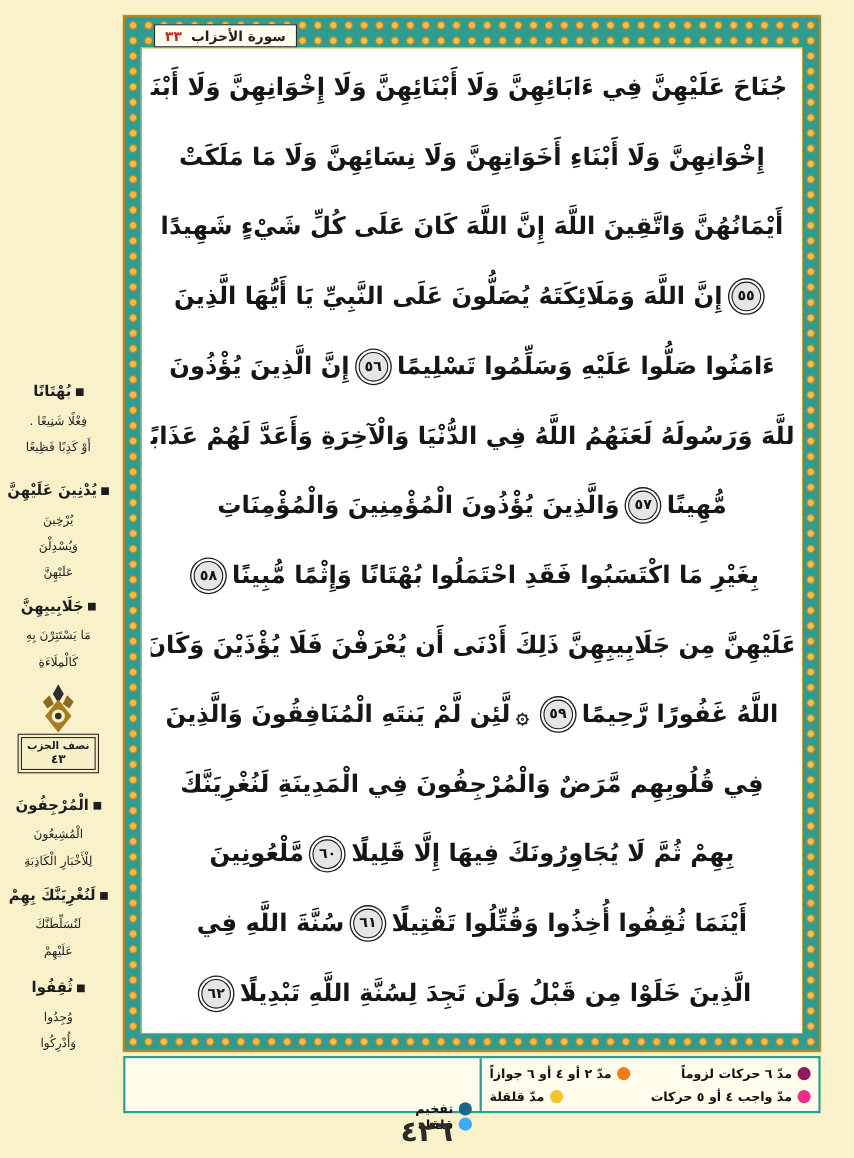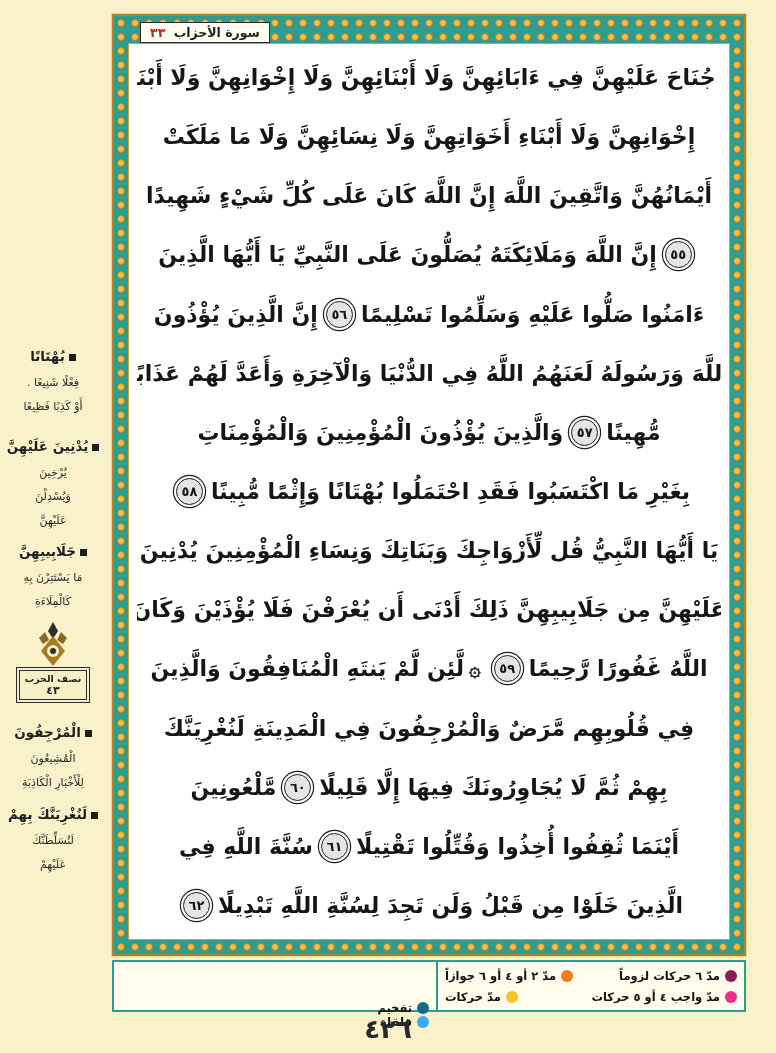--- a/index.html
+++ b/index.html
@@ -114,21 +114,20 @@
 
     <div class="text-area">
       <div class="qline">لَا جُنَاحَ عَلَيْهِنَّ فِي ءَابَائِهِنَّ وَلَا أَبْنَائِهِنَّ وَلَا إِخْوَانِهِنَّ وَلَا أَبْنَاءِ</div>
       <div class="qline">إِخْوَانِهِنَّ وَلَا أَبْنَاءِ أَخَوَاتِهِنَّ وَلَا نِسَائِهِنَّ وَلَا مَا مَلَكَتْ</div>
       <div class="qline">أَيْمَانُهُنَّ وَاتَّقِينَ اللَّهَ  إِنَّ اللَّهَ كَانَ عَلَى كُلِّ شَيْءٍ شَهِيدًا</div>
       <div class="qline"><span class="ayah">٥٥</span> إِنَّ اللَّهَ وَمَلَائِكَتَهُ يُصَلُّونَ عَلَى النَّبِيِّ  يَا أَيُّهَا الَّذِينَ</div>
       <div class="qline">ءَامَنُوا صَلُّوا عَلَيْهِ وَسَلِّمُوا تَسْلِيمًا <span class="ayah">٥٦</span> إِنَّ الَّذِينَ يُؤْذُونَ</div>
       <div class="qline">اللَّهَ وَرَسُولَهُ لَعَنَهُمُ اللَّهُ فِي الدُّنْيَا وَالْآخِرَةِ وَأَعَدَّ لَهُمْ عَذَابًا</div>
       <div class="qline">مُّهِينًا <span class="ayah">٥٧</span> وَالَّذِينَ يُؤْذُونَ الْمُؤْمِنِينَ وَالْمُؤْمِنَاتِ</div>
       <div class="qline">بِغَيْرِ مَا اكْتَسَبُوا فَقَدِ احْتَمَلُوا بُهْتَانًا وَإِثْمًا مُّبِينًا <span class="ayah">٥٨</span></div>
-      <div class="qline">يَا أَيُّهَا النَّبِيُّ قُل لِّأَزْوَاجِكَ وَبَنَاتِكَ وَنِسَاءِ الْمُؤْمِنِينَ يُدْنِينَ</div>
       <div class="qline">عَلَيْهِنَّ مِن جَلَابِيبِهِنَّ  ذَلِكَ أَدْنَى أَن يُعْرَفْنَ فَلَا يُؤْذَيْنَ  وَكَانَ</div>
       <div class="qline">اللَّهُ غَفُورًا رَّحِيمًا <span class="ayah">٥٩</span> <span class="rub">۞</span> لَّئِن لَّمْ يَنتَهِ الْمُنَافِقُونَ وَالَّذِينَ</div>
       <div class="qline">فِي قُلُوبِهِم مَّرَضٌ وَالْمُرْجِفُونَ فِي الْمَدِينَةِ لَنُغْرِيَنَّكَ</div>
       <div class="qline">بِهِمْ ثُمَّ لَا يُجَاوِرُونَكَ فِيهَا إِلَّا قَلِيلًا <span class="ayah">٦٠</span> مَّلْعُونِينَ</div>
       <div class="qline">أَيْنَمَا ثُقِفُوا أُخِذُوا وَقُتِّلُوا تَقْتِيلًا <span class="ayah">٦١</span> سُنَّةَ اللَّهِ فِي</div>
       <div class="qline">الَّذِينَ خَلَوْا مِن قَبْلُ  وَلَن تَجِدَ لِسُنَّةِ اللَّهِ تَبْدِيلًا <span class="ayah">٦٢</span></div>
     </div>
   </div>
 
   <div class="margin-notes">
@@ -172,20 +171,25 @@
       <div class="note-def">الْمُشِيعُونَ</div>
       <div class="note-def">لِلْأَخْبَارِ الْكَاذِبَةِ</div>
     </div>
 
     <div class="note-group" style="top:806px">
       <div class="note-head"><span class="bullet"></span><span>لَنُغْرِيَنَّكَ بِهِمْ</span></div>
       <div class="note-def">لَنُسَلِّطَنَّكَ</div>
       <div class="note-def">عَلَيْهِمْ</div>
     </div>
 
+    <div class="note-group" style="top:890px">
+      <div class="note-head"><span class="bullet"></span><span>ثُقِفُوا</span></div>
+      <div class="note-def">وُجِدُوا</div>
+      <div class="note-def">وَأُدْرِكُوا</div>
+    </div>
   </div>
 
   <div class="legend">
     <div class="leg-col col-mudd">
       <div class="leg-row">
         <span class="leg-pair">
           <span class="dot d-lazim"></span>
           <span>مدّ ٦ حركات لزوماً</span>
         </span>
         <span class="leg-pair">
@@ -193,21 +197,21 @@
           <span>مدّ ٢ أو ٤ أو ٦ جوازاً</span>
         </span>
       </div>
       <div class="leg-row">
         <span class="leg-pair">
           <span class="dot d-wajib"></span>
           <span>مدّ واجب ٤ أو ٥ حركات</span>
         </span>
         <span class="leg-pair">
           <span class="dot d-harakatan"></span>
-          <span>مدّ حركات</span>
+          <span>مدّ قلقلة</span>
         </span>
       </div>
     </div>
 
 
     <div class="leg-col col-tafkheem">
       <div class="leg-row">
         <span class="dot d-tafkheem"></span>
         <span>تفخيم</span>
       </div>

